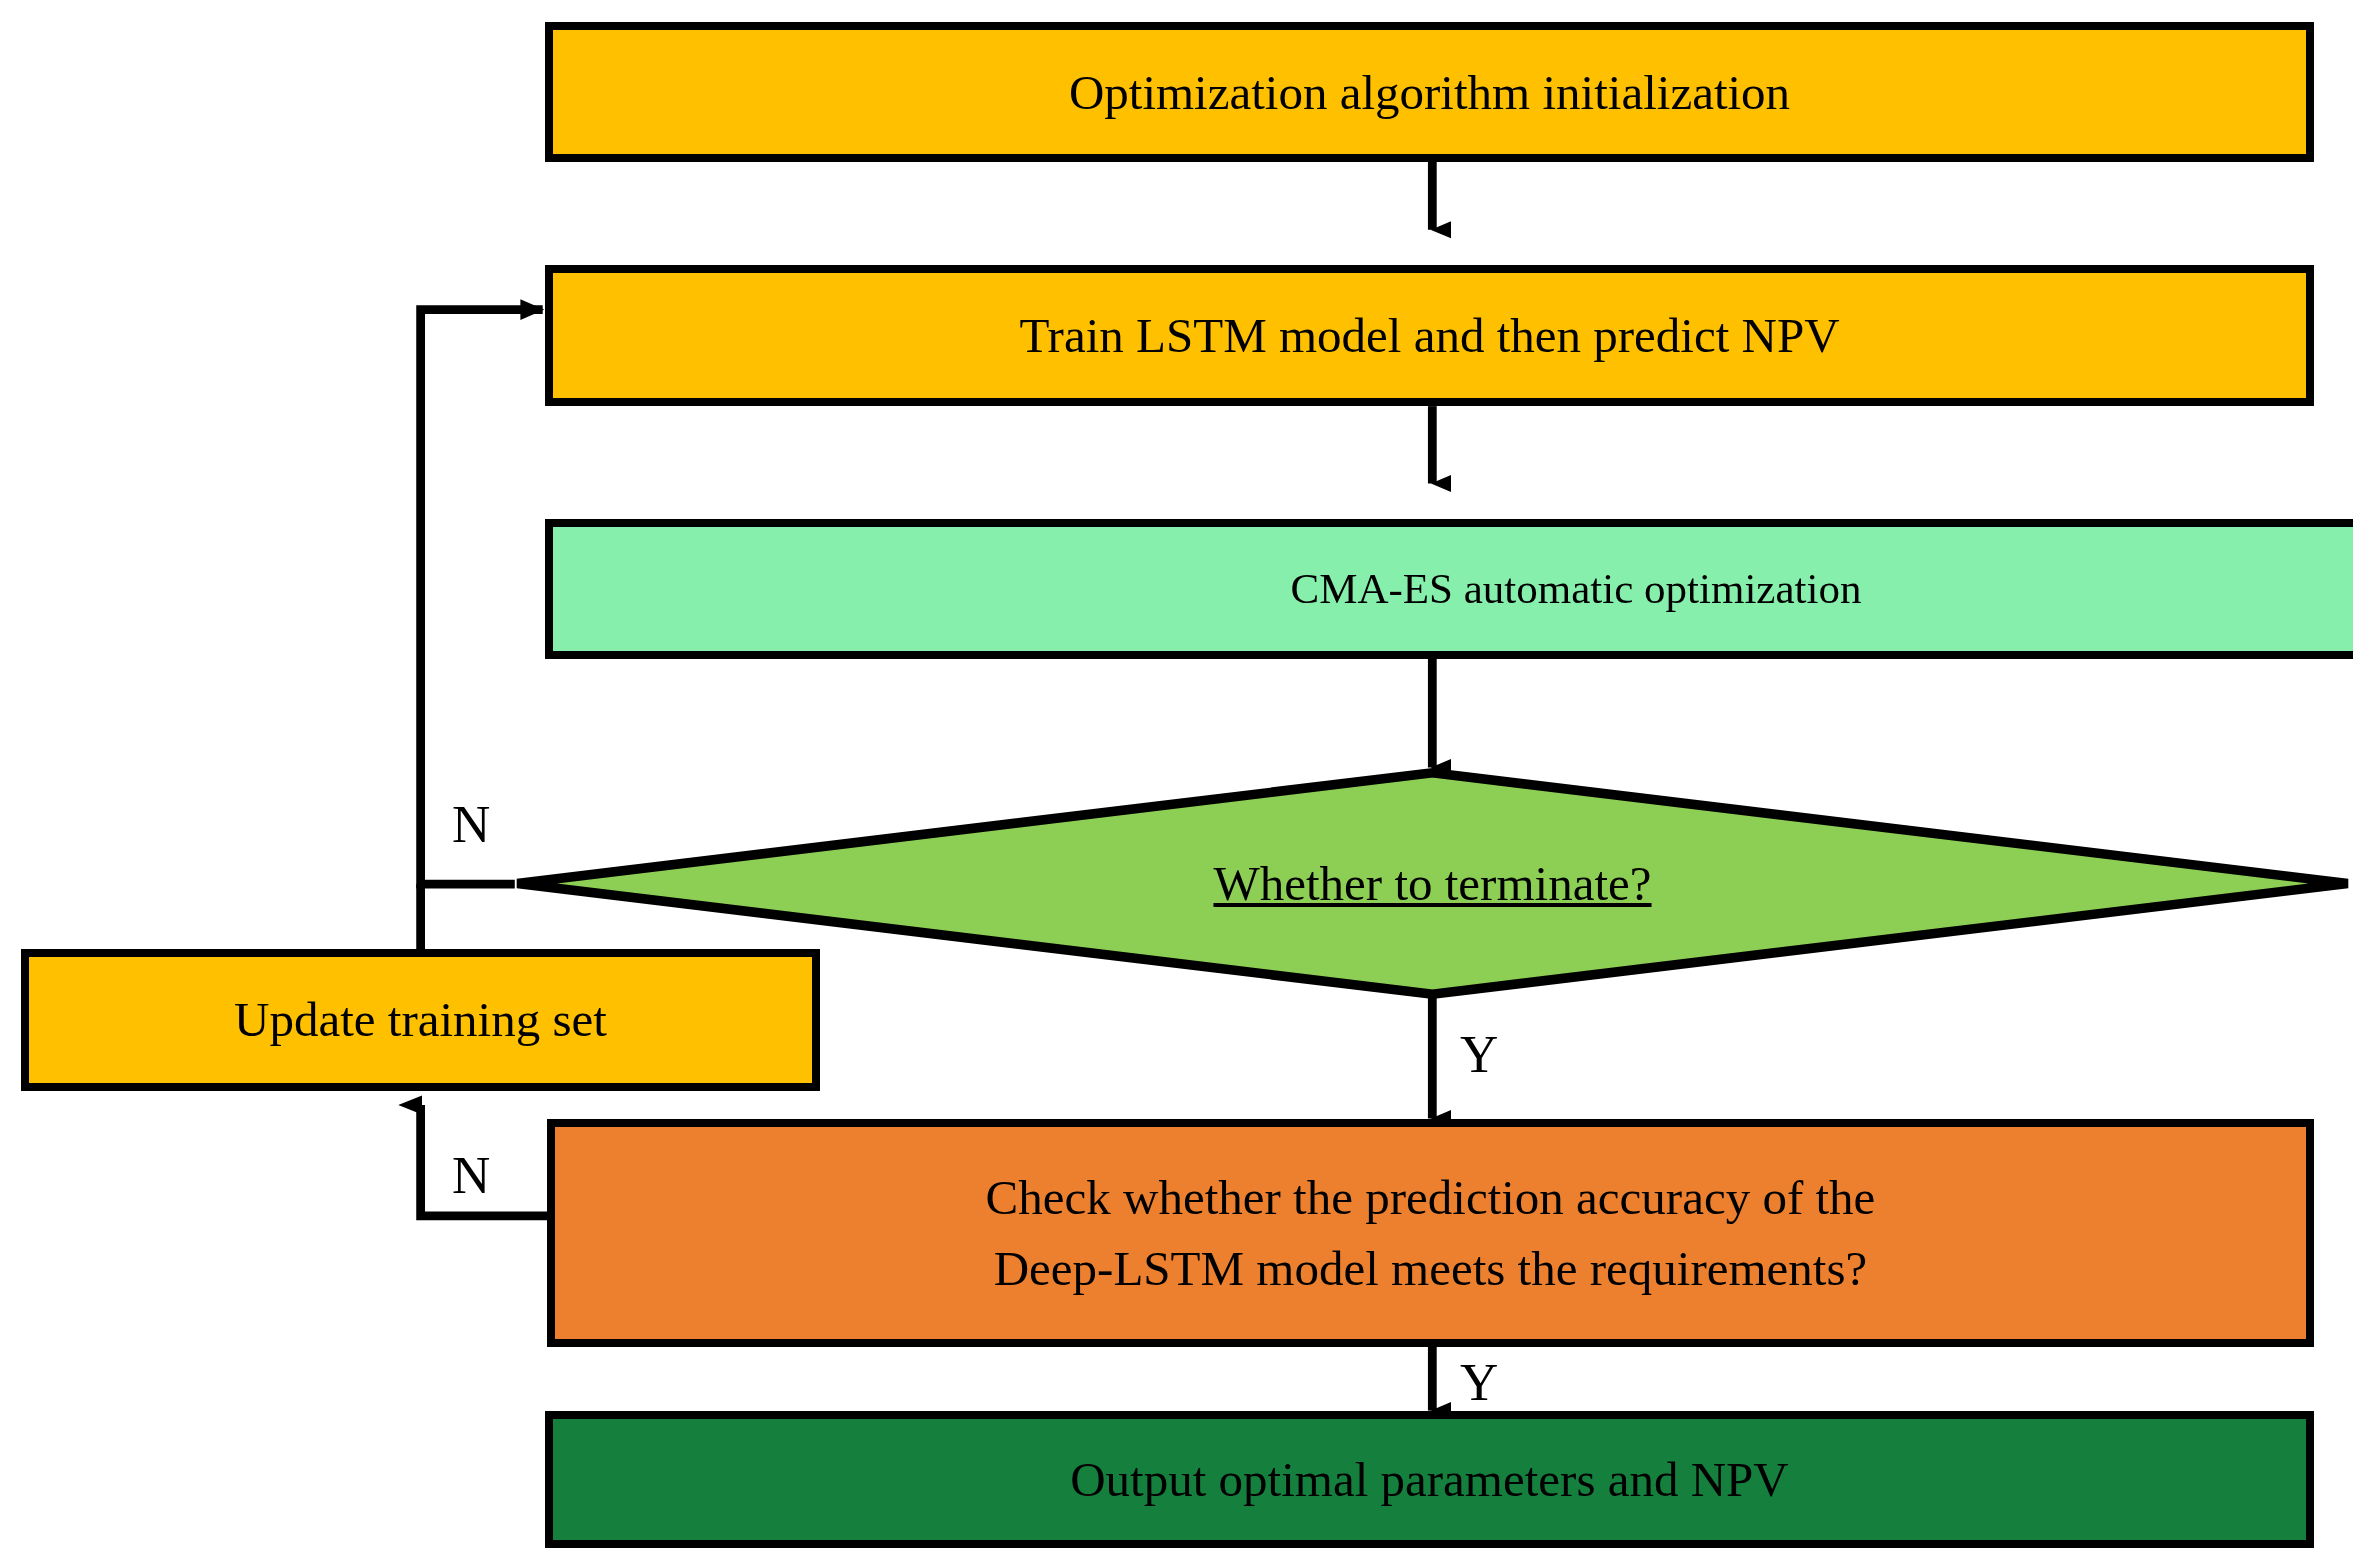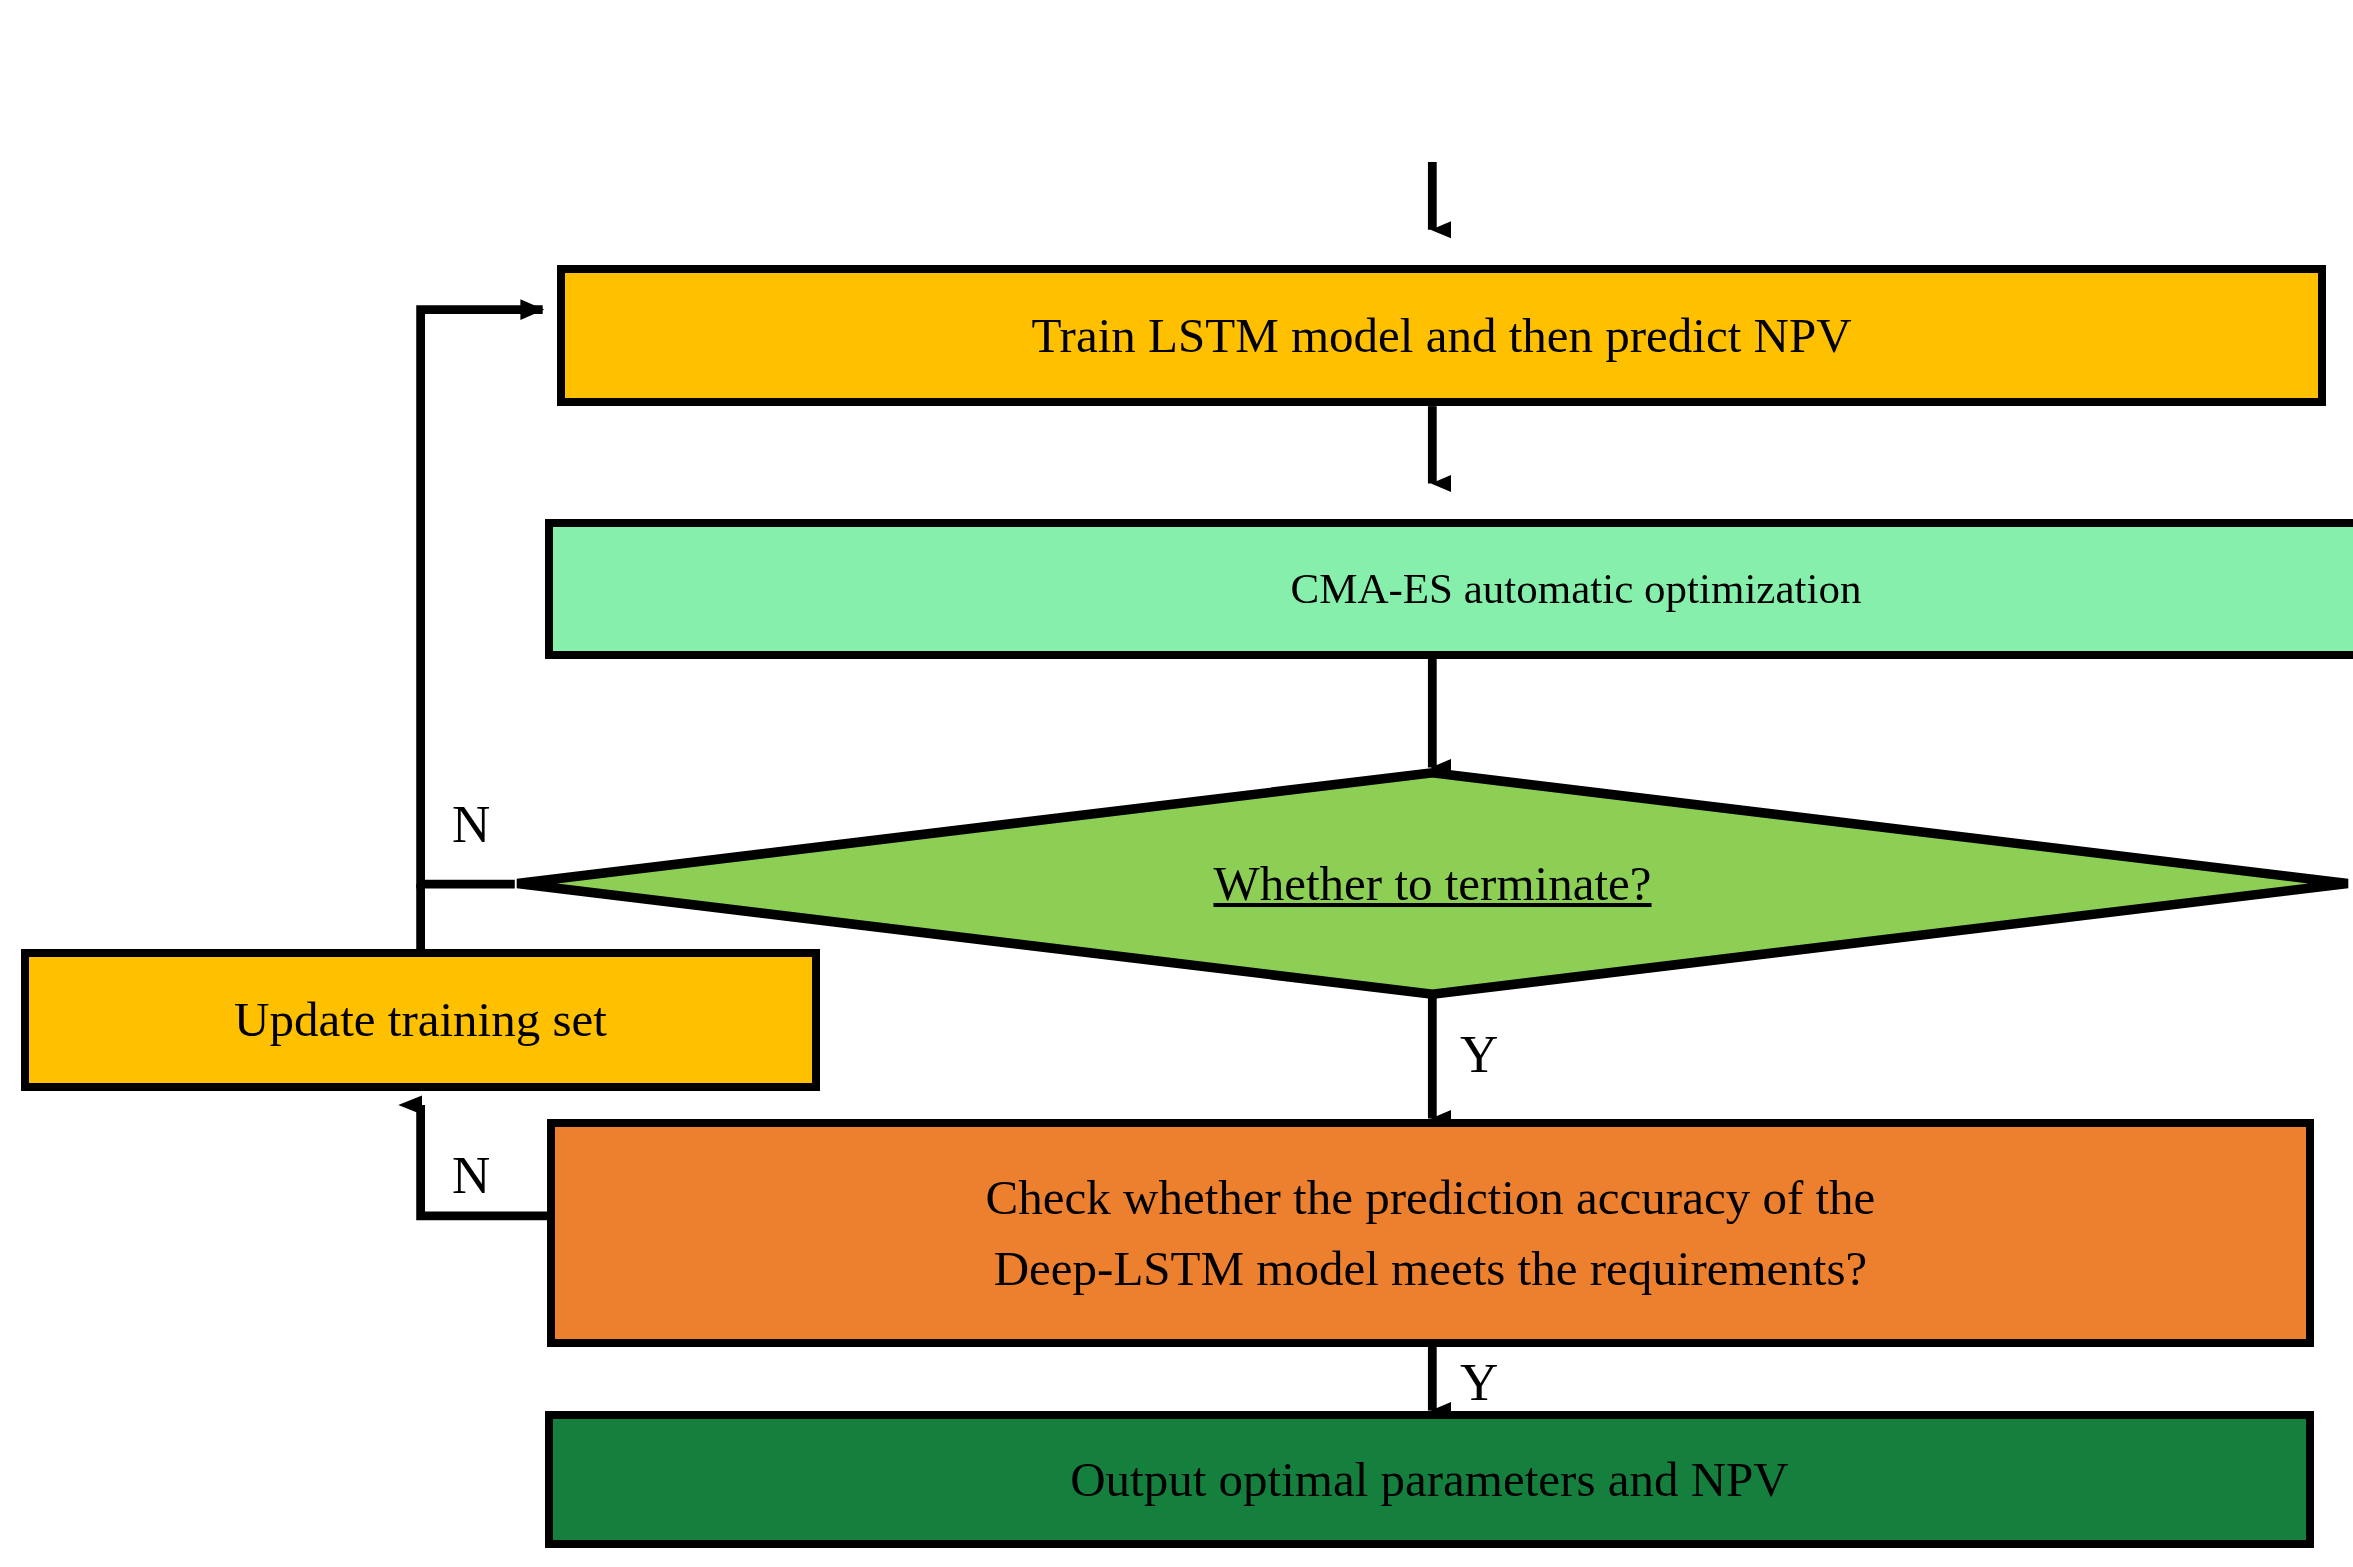--- a/index.html
+++ b/index.html
@@ -111,23 +111,27 @@
 
     <g>
       <line x1="527" y1="1190" x2="527" y2="1108" stroke="#000000" stroke-width="11"></line>
     </g>
 
     <g>
       <line x1="1795" y1="1688" x2="1795" y2="1768" stroke="#000000" stroke-width="11" marker-end="url(#arrowDown)"></line>
     </g>
   </svg>
 
+  <div class="node" style="left:545px; top:22.3px; width:1769px; height:140px;
+              background:#FFC000; font-size:49px;">
+    <span class="node-text">Optimization algorithm initialization</span>
+  </div>
 
   <div class="node" style="left:545px; top:265px; width:1769px; height:141px;
-              background:#FFC000; font-size:49px;margin-left:12px;">
+              background:#FFC000; font-size:49px;">
     <span class="node-text">Train LSTM model and then predict NPV</span>
   </div>
 
   <div class="node" style="left:545px; top:519px; width:2062px; height:140px;
               background:#86efac; font-size:43px;">
     <span class="node-text">CMA-ES automatic optimization</span>
   </div>
 
   <div class="diamond-wrap" style="left:511px; top:768px; width:1843px; height:231px;">
     <svg width="1843" height="231" viewBox="0 0 2310 290" xmlns="http://www.w3.org/2000/svg">

